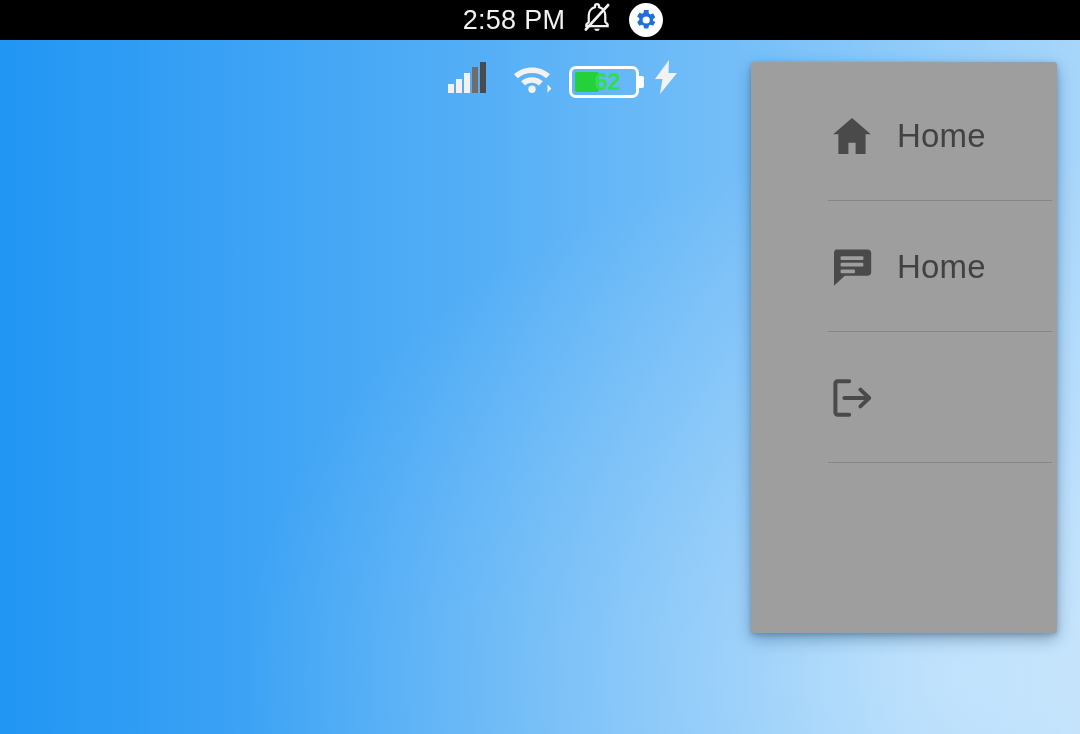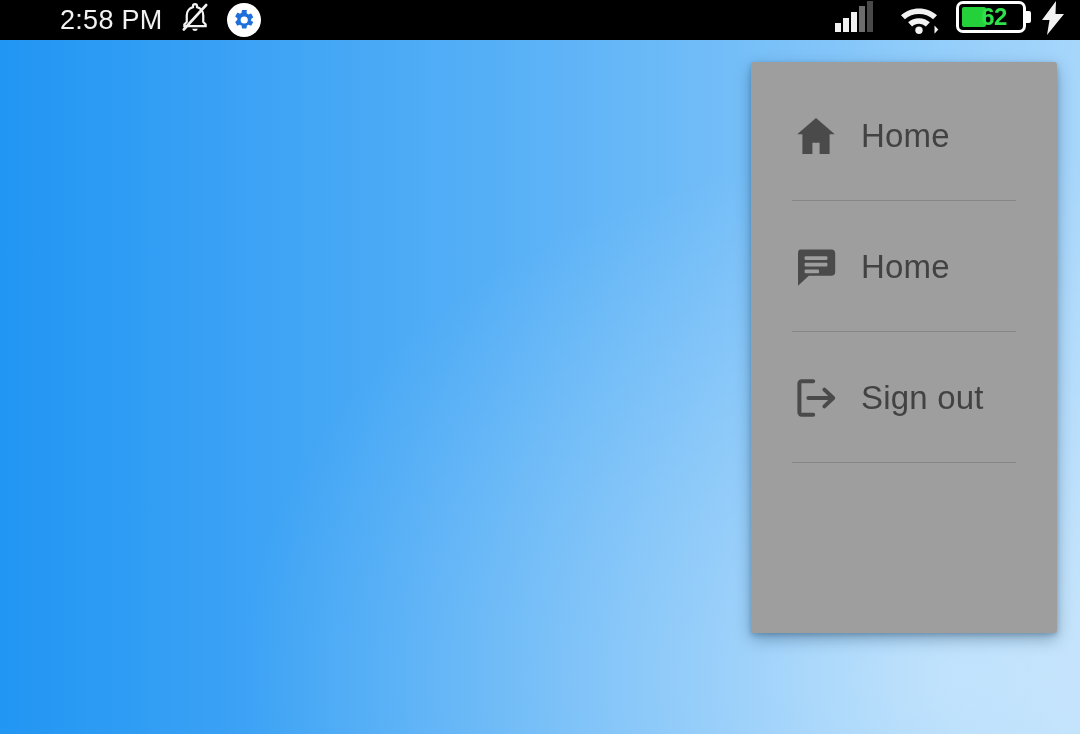--- a/index.html
+++ b/index.html
@@ -34,23 +34,24 @@
   #status-bar {
     position:absolute;
     left:0; top:0;
     width:1080px; height:40px;
     background:#000000;
     display:flex;
     align-items:center;
     justify-content:space-between;
     padding:0 14px 0 60px;
     z-index:40;
+    flex-direction:column;
   }
   .sb-left { display:flex; align-items:center; gap:14px; }
-  .sb-right { display:flex; align-items:flex-start; gap:14px; }
+  .sb-right { display:flex; align-items:flex-end; gap:14px;margin-top:20px; }
 
   #clock {
     color:#f2f2f2;
     font-size:27px;
     font-weight:400;
     letter-spacing:0.3px;
     line-height:1;
   }
 
   .sb-icon { display:block; }
@@ -112,20 +113,21 @@
     padding-top:8px;
   }
 
   .menu-item {
     position:relative;
     height:131px;
     display:flex;
     align-items:center;
     padding-left:41px;
     cursor:pointer;
+    margin-left:36px;
   }
   .menu-icon {
     width:48px;
     height:48px;
     flex:0 0 48px;
     display:flex;
     align-items:center;
     justify-content:center;
   }
   .menu-label {
@@ -236,18 +238,17 @@
 
 
     <div class="menu-item">
       <span class="menu-icon">
         <svg width="48" height="48" viewBox="0 0 24 24">
           <path d="M10.6 3.6H4.8c-.6 0-1.1.5-1.1 1.1v14.6c0 .6.5 1.1 1.1 1.1h5.8" fill="none" stroke="#4a4a4a" stroke-width="2.0" stroke-linecap="round" stroke-linejoin="round"></path>
           <line x1="8.2" y1="12" x2="20.0" y2="12" stroke="#4a4a4a" stroke-width="2.0" stroke-linecap="round"></line>
           <path d="M16.2 7.8L20.6 12l-4.4 4.2" fill="none" stroke="#4a4a4a" stroke-width="2.0" stroke-linecap="round" stroke-linejoin="round"></path>
         </svg>
       </span>
-      <span class="menu-label">Sign out</span>
       <span class="menu-divider"></span>
     </div>
 
   </div>
 </div>
 
 </body></html>

